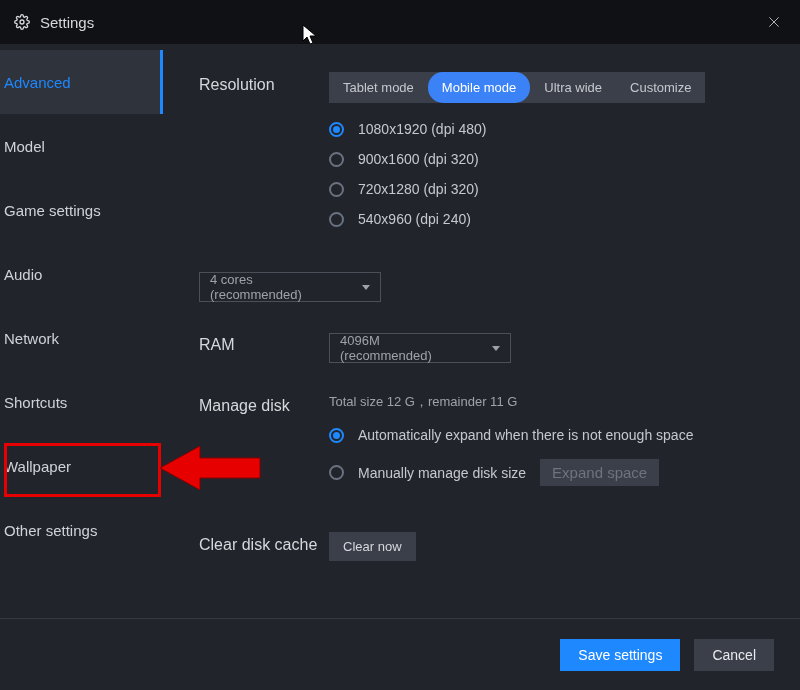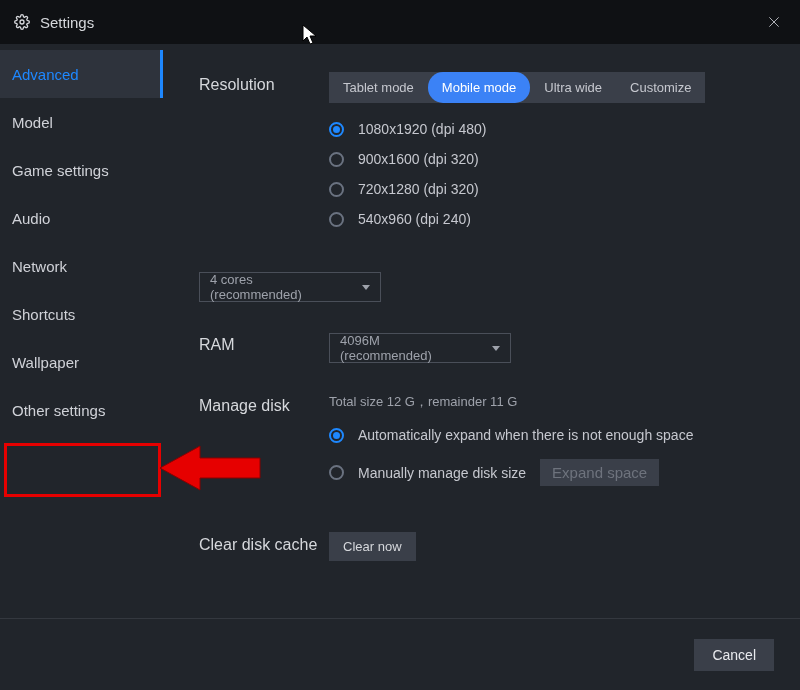--- a/index.html
+++ b/index.html
@@ -35,23 +35,23 @@
 
   
   .body-wrap { display: flex; height: 574px; }
   .sidebar {
     width: 163px;
     background: #21252b;
     display: flex; flex-direction: column;
     padding-top: 6px;
   }
   .sidebar-item {
-    height: 48px;
+    height: 64px;
     display: flex; align-items: center;
-    padding-left: 12px;
+    padding-left: 4px;
     font-size: 15px;
     color: #d0d2d8;
     cursor: pointer;
     position: relative;
   }
   .sidebar-item.active {
     background: #2e333c;
     color: #1e88ff;
   }
   .sidebar-item.active::after {
@@ -324,20 +324,21 @@
       <div class="label">Clear disk cache</div>
       <div class="value">
         <span class="small-btn">Clear now</span>
       </div>
     </div>
 
   </div>
 </div>
 
 <div class="footer">
+  <div class="btn btn-primary">Save settings</div>
   <div class="btn btn-secondary">Cancel</div>
 </div>
 
 <div class="red-box" style="left:4px; top:443px; width:157px; height:54px;"></div>
 <svg class="arrow-svg" style="left:160px; top:438px;" width="110" height="60">
   <polygon points="0,30 40,8 40,20 100,20 100,40 40,40 40,52" fill="#e60000" stroke="#8a0000" stroke-width="1"></polygon>
 </svg>
 <svg class="cursor" style="left:302px; top:24px;" width="16" height="22" viewBox="0 0 16 22">
   <path d="M1 1 L1 17 L5 13 L8 20 L11 19 L8 12 L14 12 Z" fill="#ffffff" stroke="#000000" stroke-width="1"></path>
 </svg>

